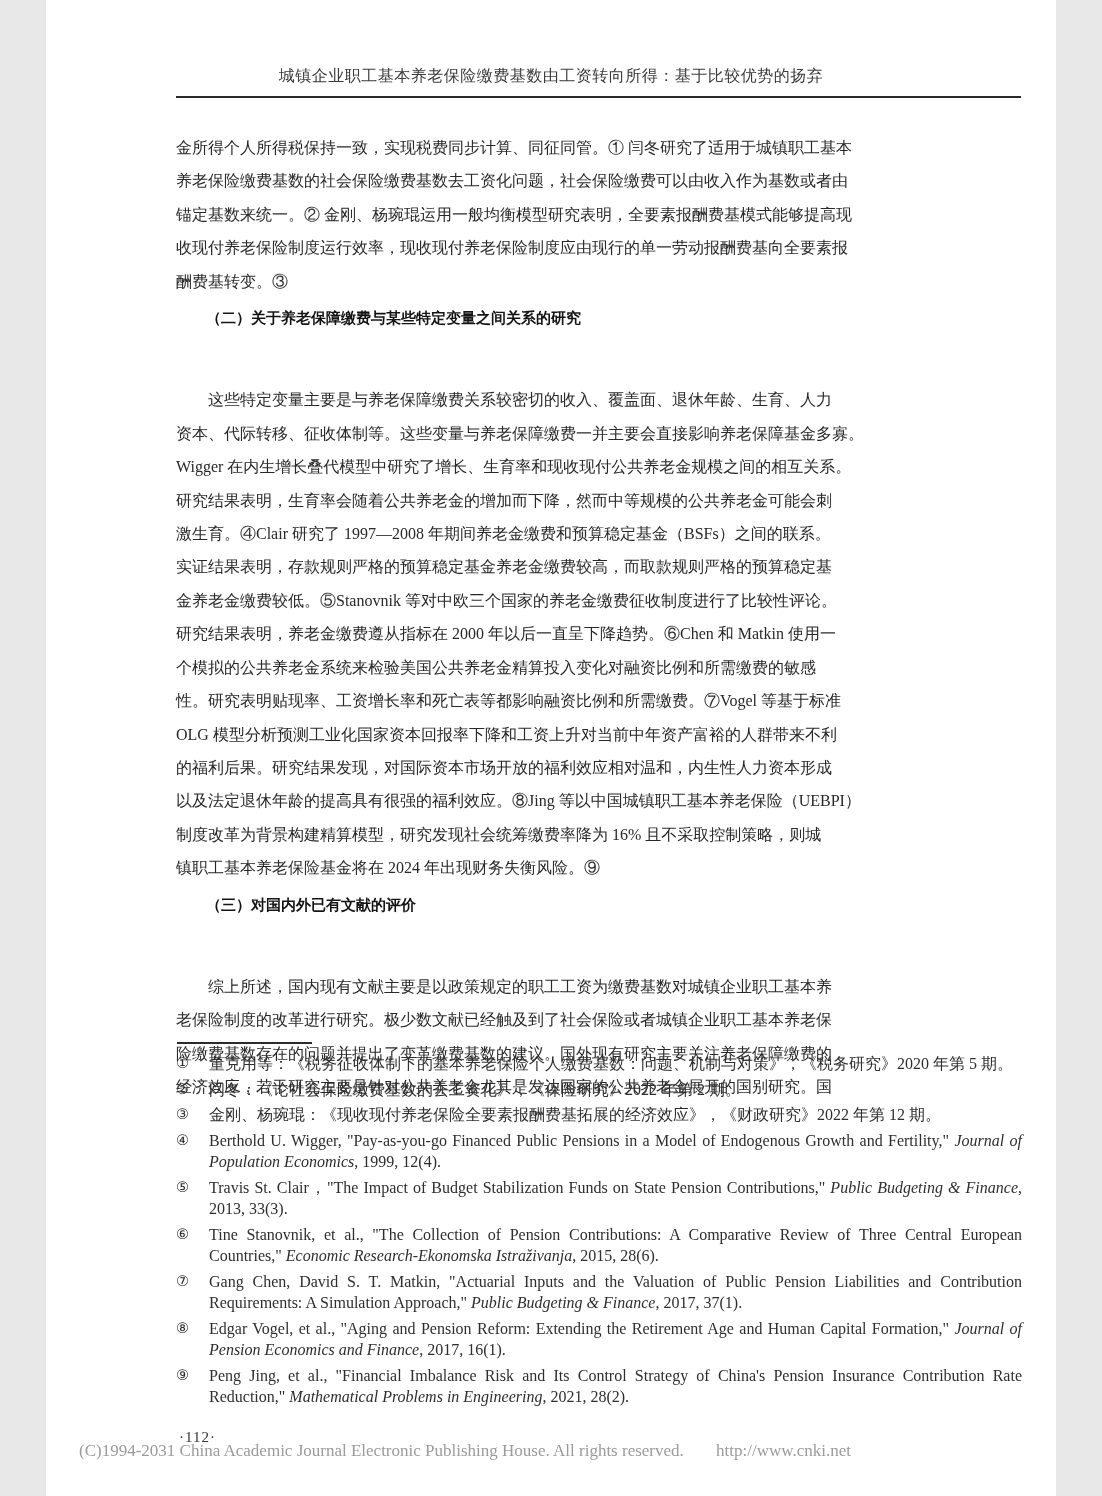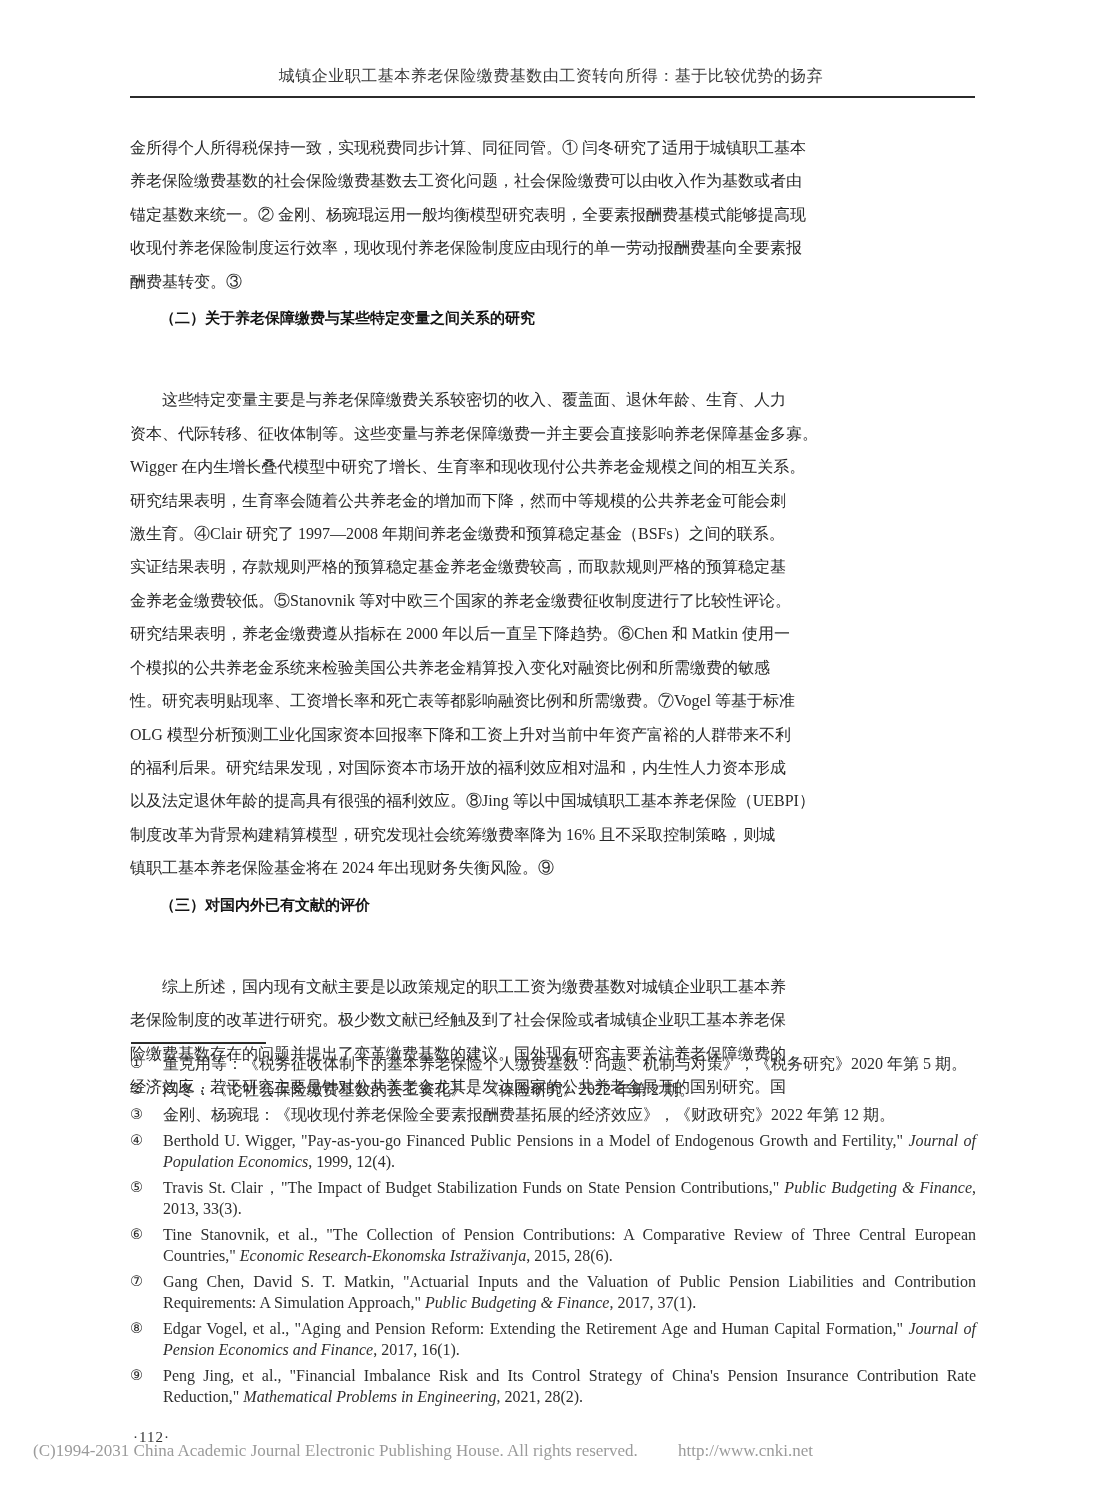--- a/index.html
+++ b/index.html
@@ -1,19 +1,19 @@
 <!DOCTYPE html>
 <html><head>
 <meta charset="utf-8">
 <title>Paper Page</title>
 <style>
   html,body { margin:0; padding:0; background:#e8e8e8; }
   .page {
     position:relative;
-    width:1102px; height:1496px;
+    width:1010px; height:1496px;
     margin:0 auto;
     background:#ffffff;
     font-family:"Liberation Serif","DejaVu Serif",serif;
     color:#282828;
     overflow:hidden;
   }
   .running-header-title {
     position:absolute; top:66px; left:0; width:100%;
     text-align:center;
     font-size:16px; letter-spacing:0.5px;
@@ -63,21 +63,21 @@
   .footnotes em { font-style:italic; }
   .page-number {
     position:absolute; top:1429px; left:133px;
     font-size:15px; color:#333333; letter-spacing:1px;
   }
   .copyright-line {
     position:absolute; top:1441px; left:33px;
     font-size:17px; color:#9b9b9b;
     white-space:nowrap;
   }
-  .copyright-url { margin-left:36px; }
+  .copyright-url { margin-left:28px; }
 </style>
 </head>
 <body>
 
 <div class="page">
 
   <div class="running-header-title">城镇企业职工基本养老保险缴费基数由工资转向所得：基于比较优势的扬弃</div>
 
   <div class="header-rule"></div>
 

